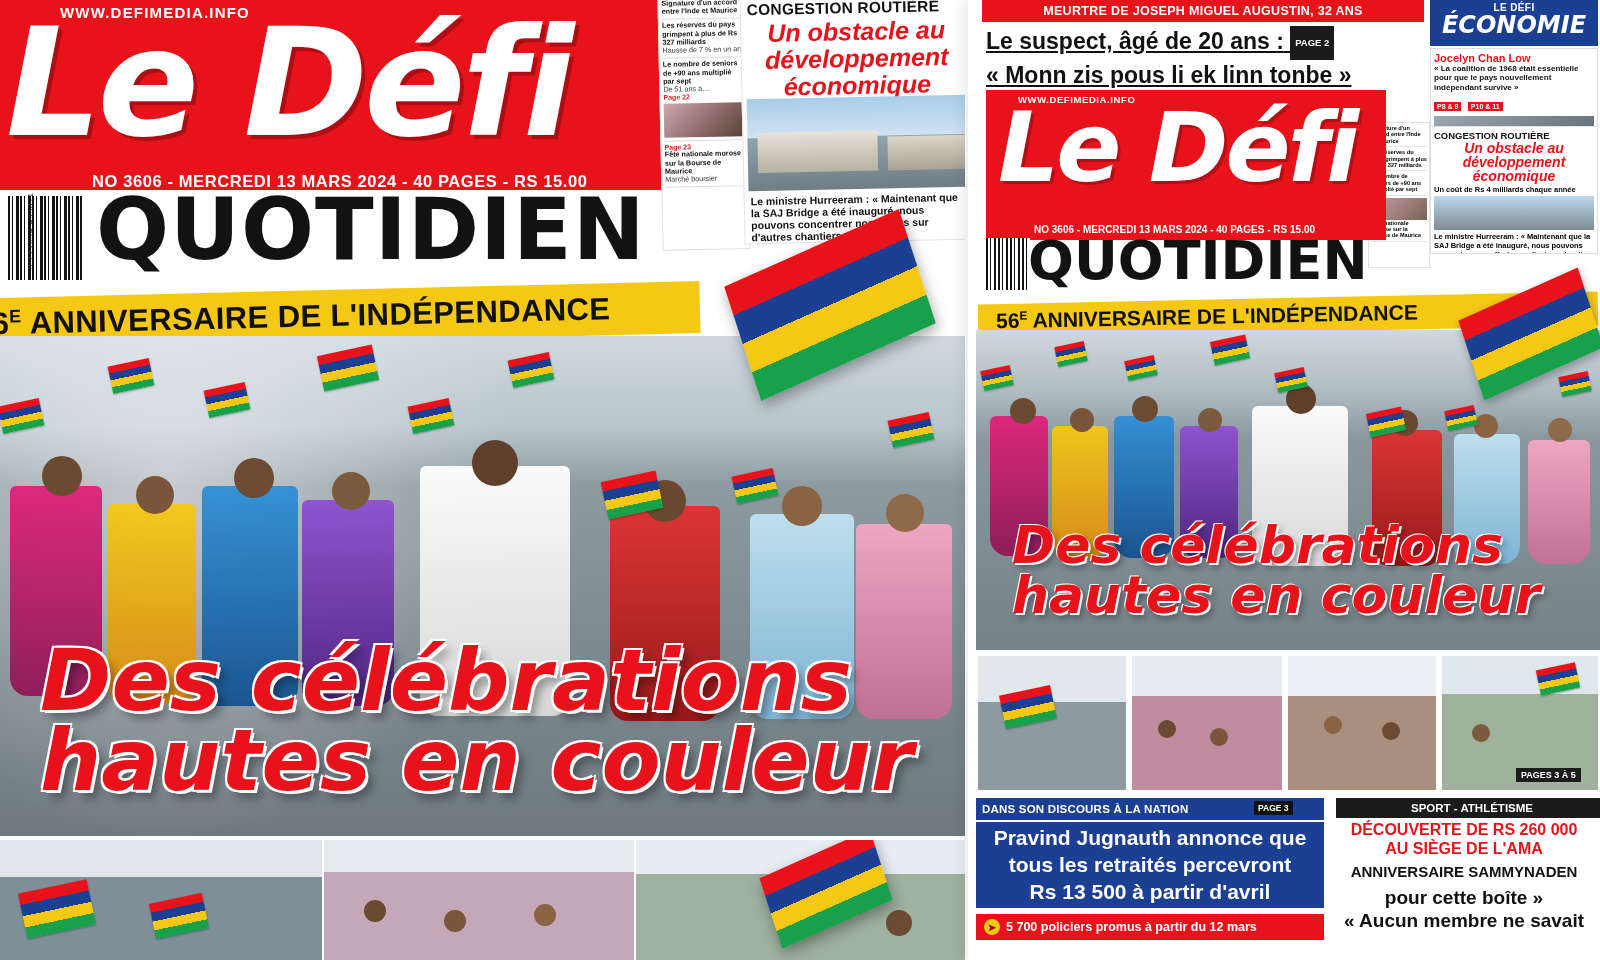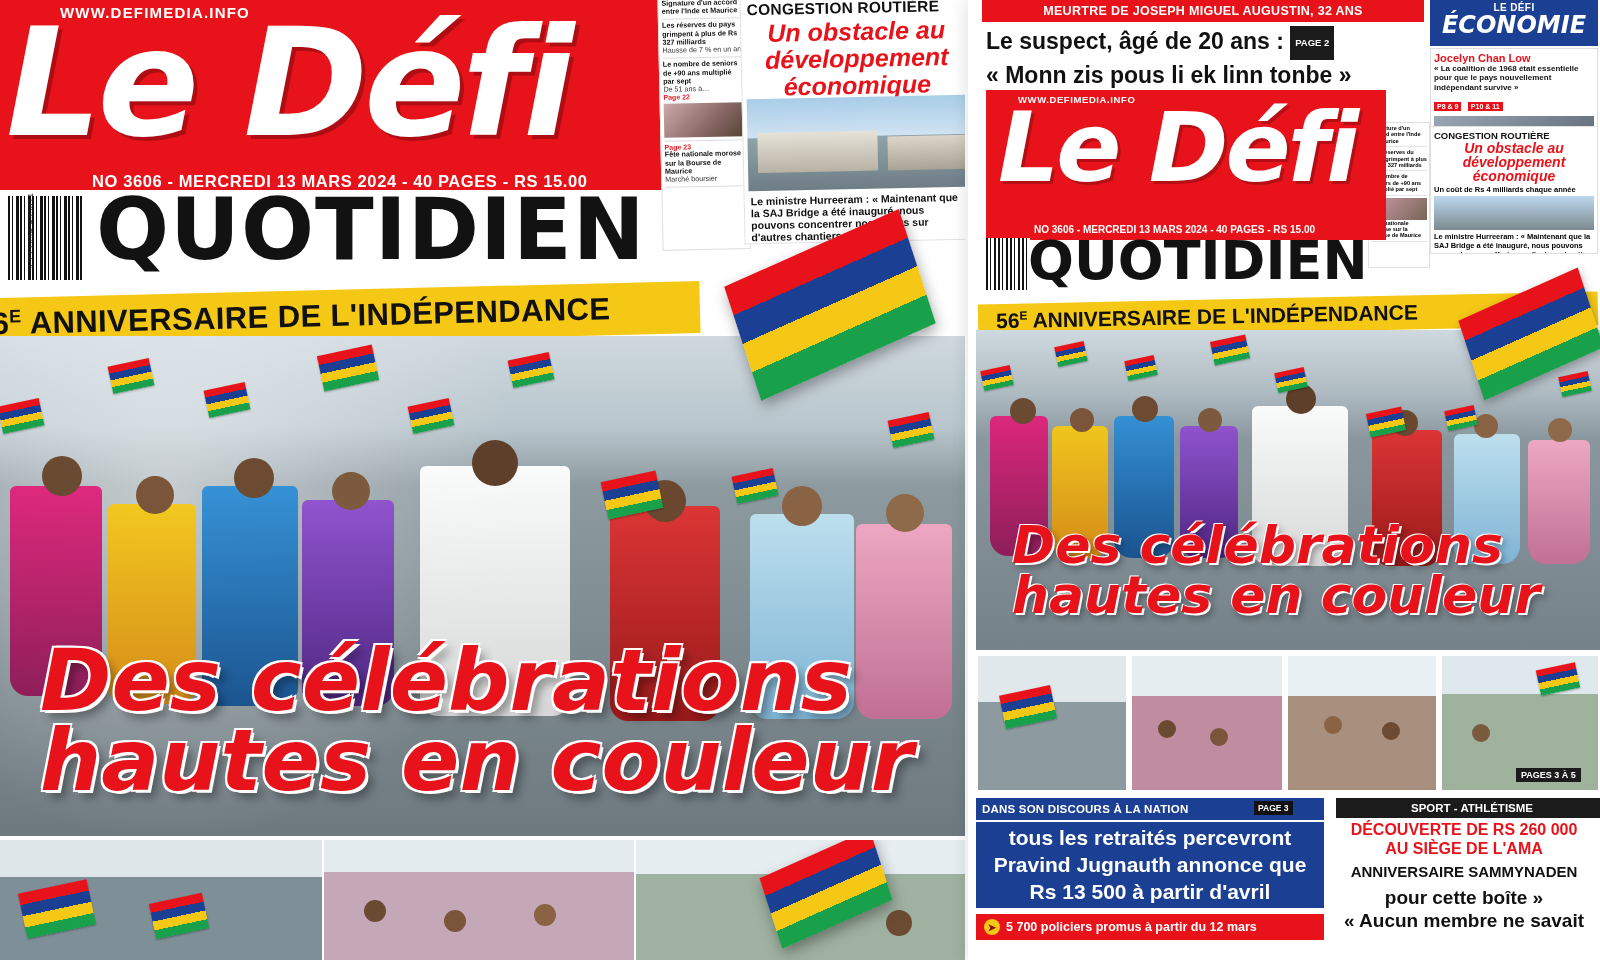--- a/index.html
+++ b/index.html
@@ -177,21 +177,21 @@
   }
   
   .t-murder {
     position: absolute; left: 14px; top: 0; width: 442px; height: 22px;
     background: #e8131a; color: #fff; font-weight: bold; font-size: 12.5px;
     display: flex; align-items: center; justify-content: center; letter-spacing: .3px;
   }
   .t-suspect {
     position: absolute; left: 14px; top: 24px; width: 442px; height: 62px;
     background: #fff; color: #111; font-weight: bold; font-size: 23px;
-    line-height: 30px; padding: 2px 4px 0 4px;
+    line-height: 30px; padding: 2px 4px 0 4px; text-decoration: underline;
   }
   .t-pagebadge {
     display: inline-block; background: #1b1b1b; color: #fff;
     font-size: 9.5px; font-weight: bold; padding: 2px 5px; vertical-align: middle;
   }
   
   .t-mh-red {
     position: absolute; left: 18px; top: 90px; width: 400px; height: 150px; background: #e8131a;
   }
   .t-url { position: absolute; left: 50px; top: 94px; color: #fff; font-weight: bold; font-size: 9.5px; letter-spacing: .6px; }
@@ -524,22 +524,22 @@
     </div>
     <div class="t-ph t-ph4">
       <div class="flag-sm" style="left:96px; top:10px; width:40px; height:26px;"></div>
       <div class="crowd-dot" style="left:30px; top:68px; width:18px; height:18px; background:#7b5a3d;"></div>
     </div>
     <div class="t-pages-badge">PAGES 3 À 5</div>
 
     <div class="t-blue-k">DANS SON DISCOURS À LA NATION</div>
     <div class="t-blue-pg">PAGE 3</div>
     <div class="t-blue-body">
+      <div>Pravind Jugnauth annonce que</div>
       <div>tous les retraités percevront</div>
-      <div>Pravind Jugnauth annonce que</div>
       <div>Rs 13 500 à partir d'avril</div>
     </div>
     <div class="t-red-strip">
       <span class="chev">➤</span>
       <span>5 700 policiers promus à partir du 12 mars</span>
     </div>
 
     <div class="t-sport-k">SPORT - ATHLÉTISME</div>
     <div class="t-sport-t">
       <div>DÉCOUVERTE DE RS 260 000</div>

